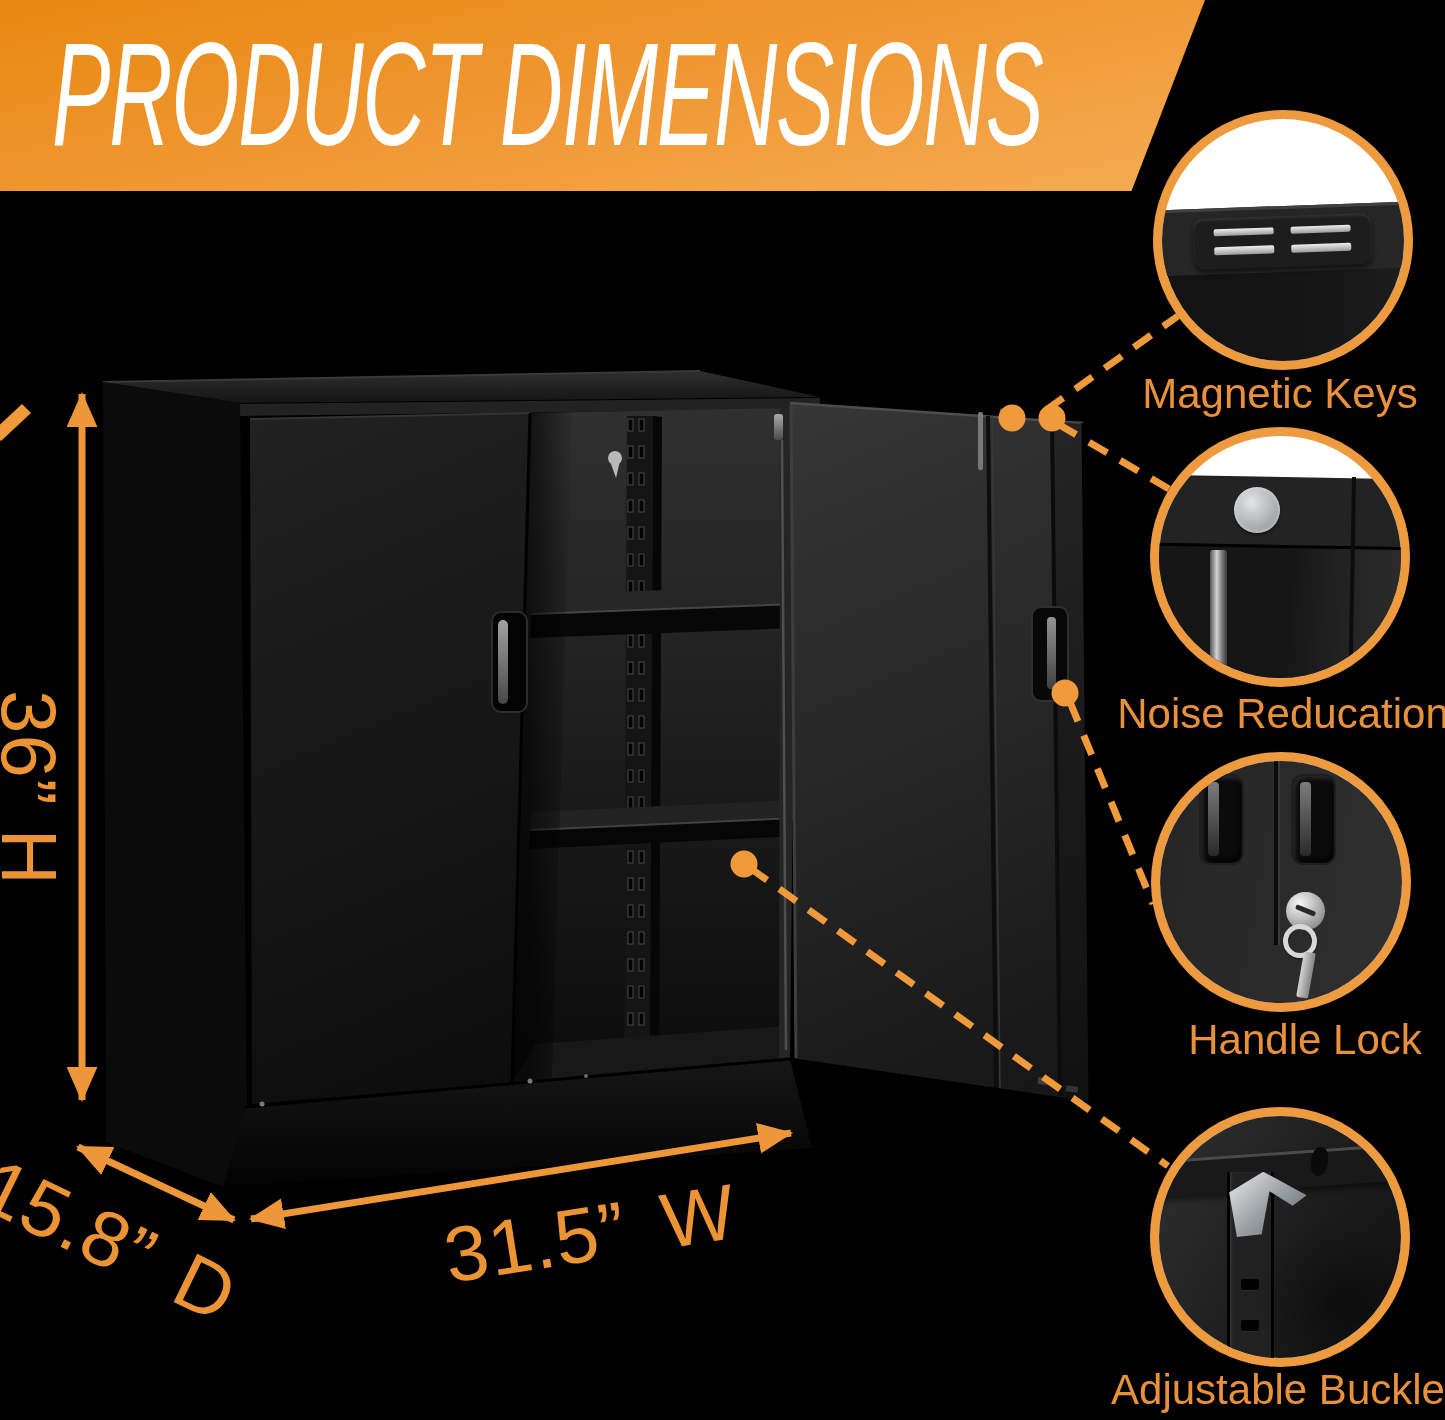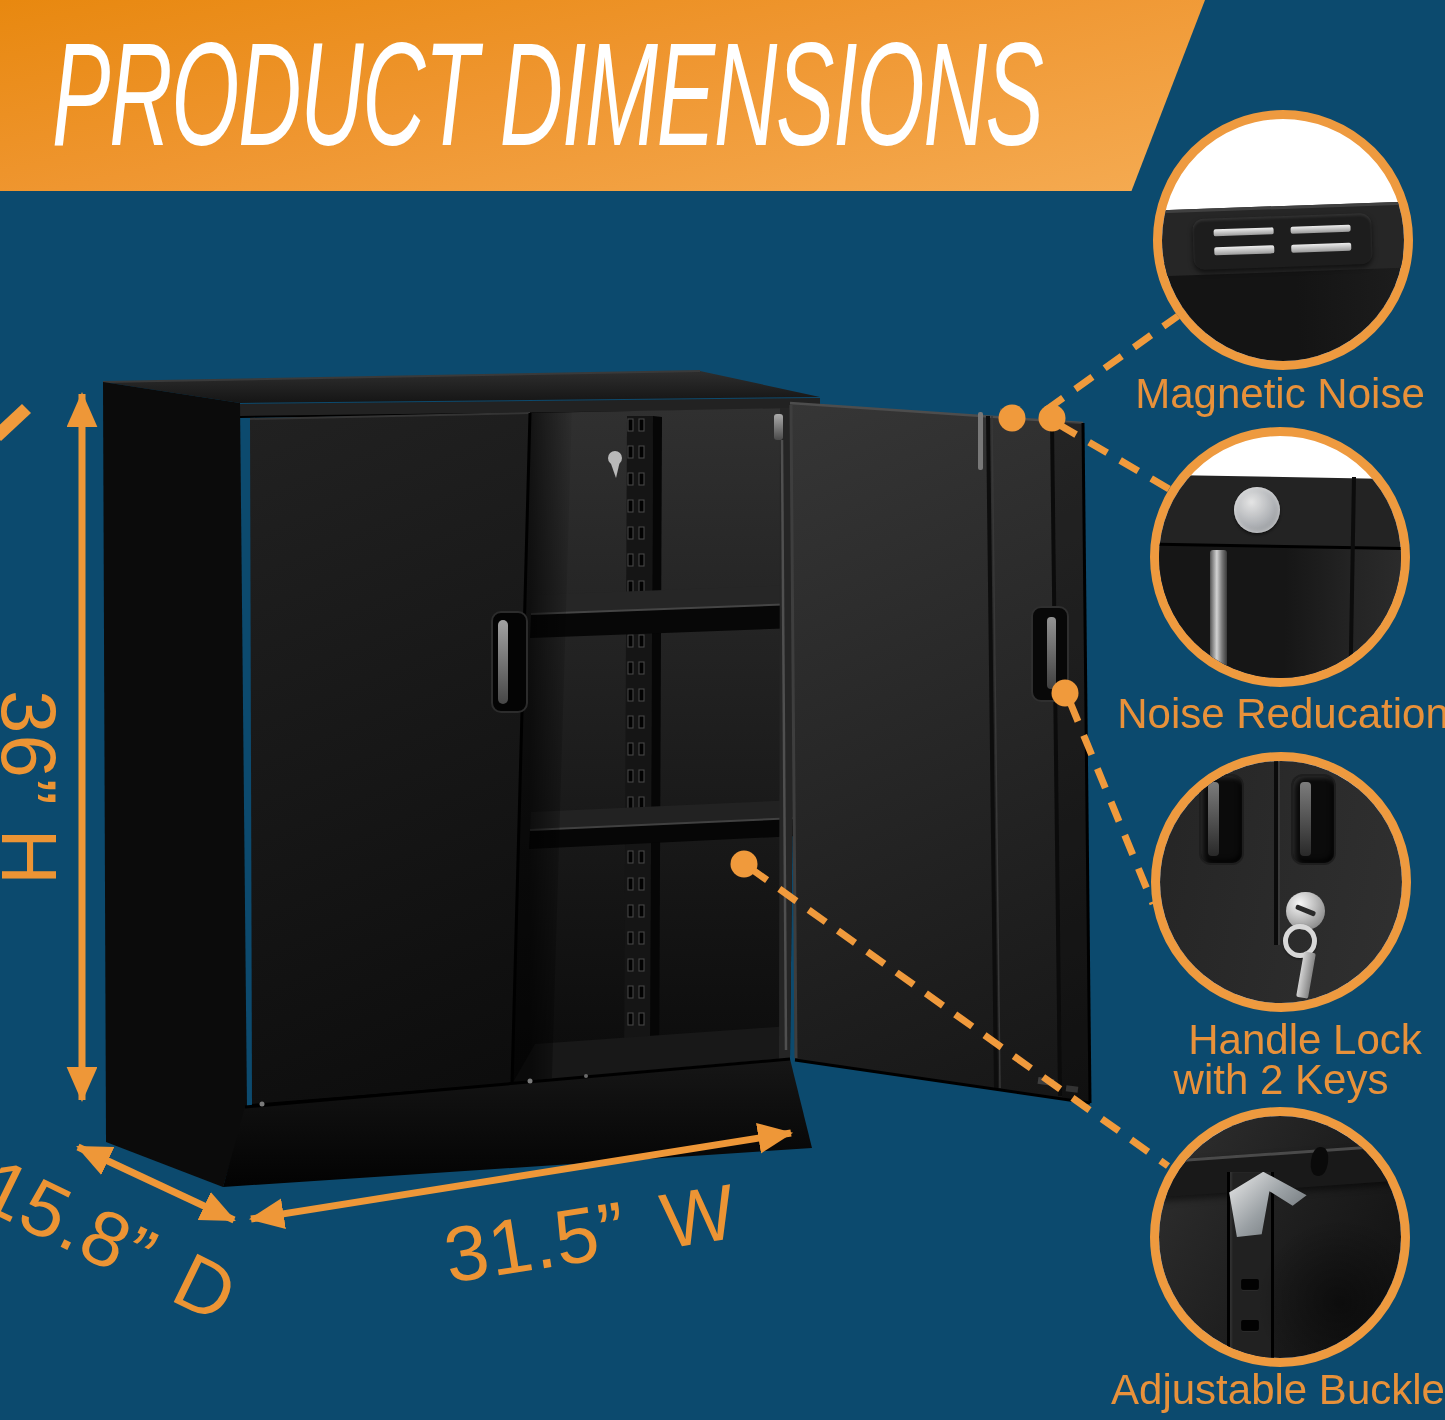--- a/index.html
+++ b/index.html
@@ -1,17 +1,17 @@
 <!DOCTYPE html>
 <html><head>
 <meta charset="utf-8">
 <style>
   html,body{margin:0;padding:0;background:#e9e9e9;}
   #canvas{
-    position:relative;width:1445px;height:1420px;background:#0c4a6e;
+    position:relative;width:1445px;height:1420px;background:#000000;
     overflow:hidden;font-family:"Liberation Sans",sans-serif;
   }
   
   #banner{
     position:absolute;left:0;top:0;width:1205px;height:191px;
     background:linear-gradient(168deg,#e8880f 0%,#ef9630 45%,#f5ab52 100%);
     clip-path:polygon(0 0,100% 0,93.9% 100%,0 100%);
     z-index:9;
   }
   #title{
@@ -298,25 +298,24 @@
     <div class="c4-bar"></div>
     <div class="c4-rail">
       <div class="c4-slot" style="top:52%;"></div>
       <div class="c4-slot" style="top:72%;"></div>
     </div>
     <div class="c4-clip"></div>
     <div class="c4-keyhole"></div>
     <div class="c4-shade"></div>
   </div>
 
-  <div class="feature-label" style="left:1280px;top:374px;">Magnetic Noise</div>
+  <div class="feature-label" style="left:1280px;top:374px;">Magnetic Keys</div>
   <div class="feature-label" style="left:1283px;top:694px;">Noise Reducation</div>
   <div class="feature-label" style="left:1281px;top:1020px;">
     <span style="display:block;margin-left:48px;">Handle Lock</span>
-    <span style="display:block;">with 2 Keys</span>
   </div>
   <div class="feature-label" style="left:1278px;top:1370px;">Adjustable Buckle</div>
 
   <div class="dim-label" style="left:74px;top:690px;transform:rotate(90deg);transform-origin:left top;">36” H</div>
   <div class="dim-label" style="left:6px;top:1140px;transform:rotate(26deg);transform-origin:left top;word-spacing:10px;">15.8” D</div>
   <div class="dim-label" style="left:438px;top:1212px;transform:rotate(-9deg);transform-origin:left top;word-spacing:14px;">31.5” W</div>
 
 </div>
 
 </body></html>

